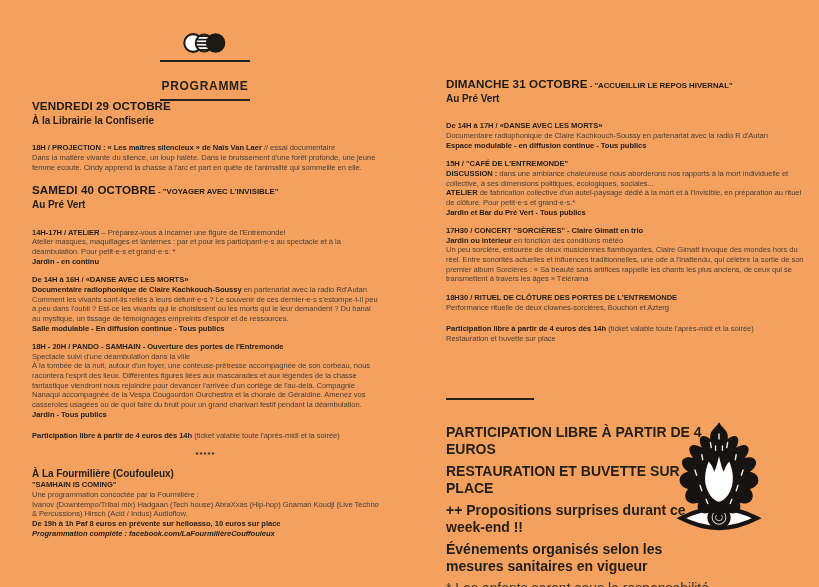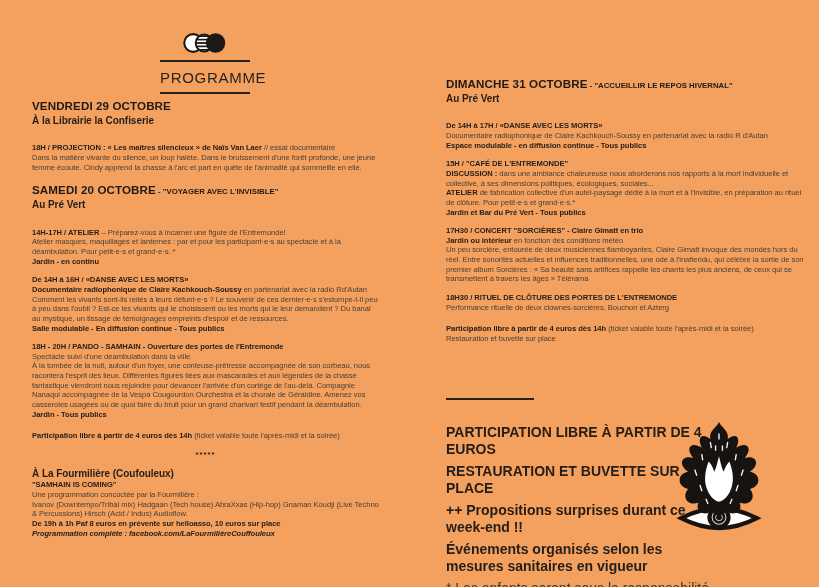--- a/index.html
+++ b/index.html
@@ -9,22 +9,22 @@
     position:relative; width:819px; height:587px;
     background:#F4A05F; overflow:hidden;
     font-family:"Liberation Sans","DejaVu Sans",sans-serif;
     color:#473f34;
   }
 
   
   .masthead { position:absolute; left:160px; top:30px; width:90px; text-align:center; }
   .logo { display:block; margin:0 auto 4px; }
   .rule { height:2px; background:#28221c; }
-  .masthead-title { font-size:15px; font-weight:normal; letter-spacing:0.7px;
-                    color:#28221c; padding:7px 0 6px; }
+  .masthead-title { font-size:12px; font-weight:bold; letter-spacing:0.7px;
+                    color:#28221c; padding:17px 0 6px; }
 
   
   .col { position:absolute; font-size:7.6px; line-height:1.27; letter-spacing:-0.05px; }
   .col-left  { left:32px;  top:100px; width:347px; }
   .col-right { left:446px; top:78px;  width:362px; }
 
   .date { font-size:11.6px; font-weight:800; color:#1f1a15; letter-spacing:0.1px; line-height:1.1; }
   .theme { font-size:7.8px; font-weight:bold; letter-spacing:0; }
   .venue { font-weight:bold; font-size:10px; color:#241e18; margin-top:2px; }
   b { font-weight:bold; color:#241e18; }
@@ -77,21 +77,21 @@
       <p class="venue">À la Librairie la Confiserie</p>
     </div>
 
     <div class="blk mt-lg">
       <p><b>18H / PROJECTION</b><b> : « Les maîtres silencieux » de Naïs Van Laer </b><span>// essai documentaire</span></p>
       <p>Dans la matière vivante du silence, un loup halète. Dans le bruissement d'une forêt profonde, une jeune femme écoute. Cindy apprend la chasse à l'arc et part en quête de l'animalité qui sommeille en elle.</p>
     </div>
 
     <div class="blk mt-md">
       <h1 class="date">
-        <span>SAMEDI 20 OCTOBRE</span><span class="theme"> - "VOYAGER AVEC L'INVISIBLE"</span>
+        <span>SAMEDI 40 OCTOBRE</span><span class="theme"> - "VOYAGER AVEC L'INVISIBLE"</span>
       </h1>
       <p class="venue">Au Pré Vert</p>
     </div>
 
     <div class="blk mt-lg">
       <p><b>14H-17H / ATELIER</b><span> – Préparez-vous à incarner une figure de l'Entremonde!</span></p>
       <p>Atelier masques, maquillages et lanternes : par et pour les participant·e·s au spectacle et à la déambulation. Pour petit·e·s et grand·e·s.  *</p>
       <p><b>Jardin - en continu</b></p>
     </div>
 

